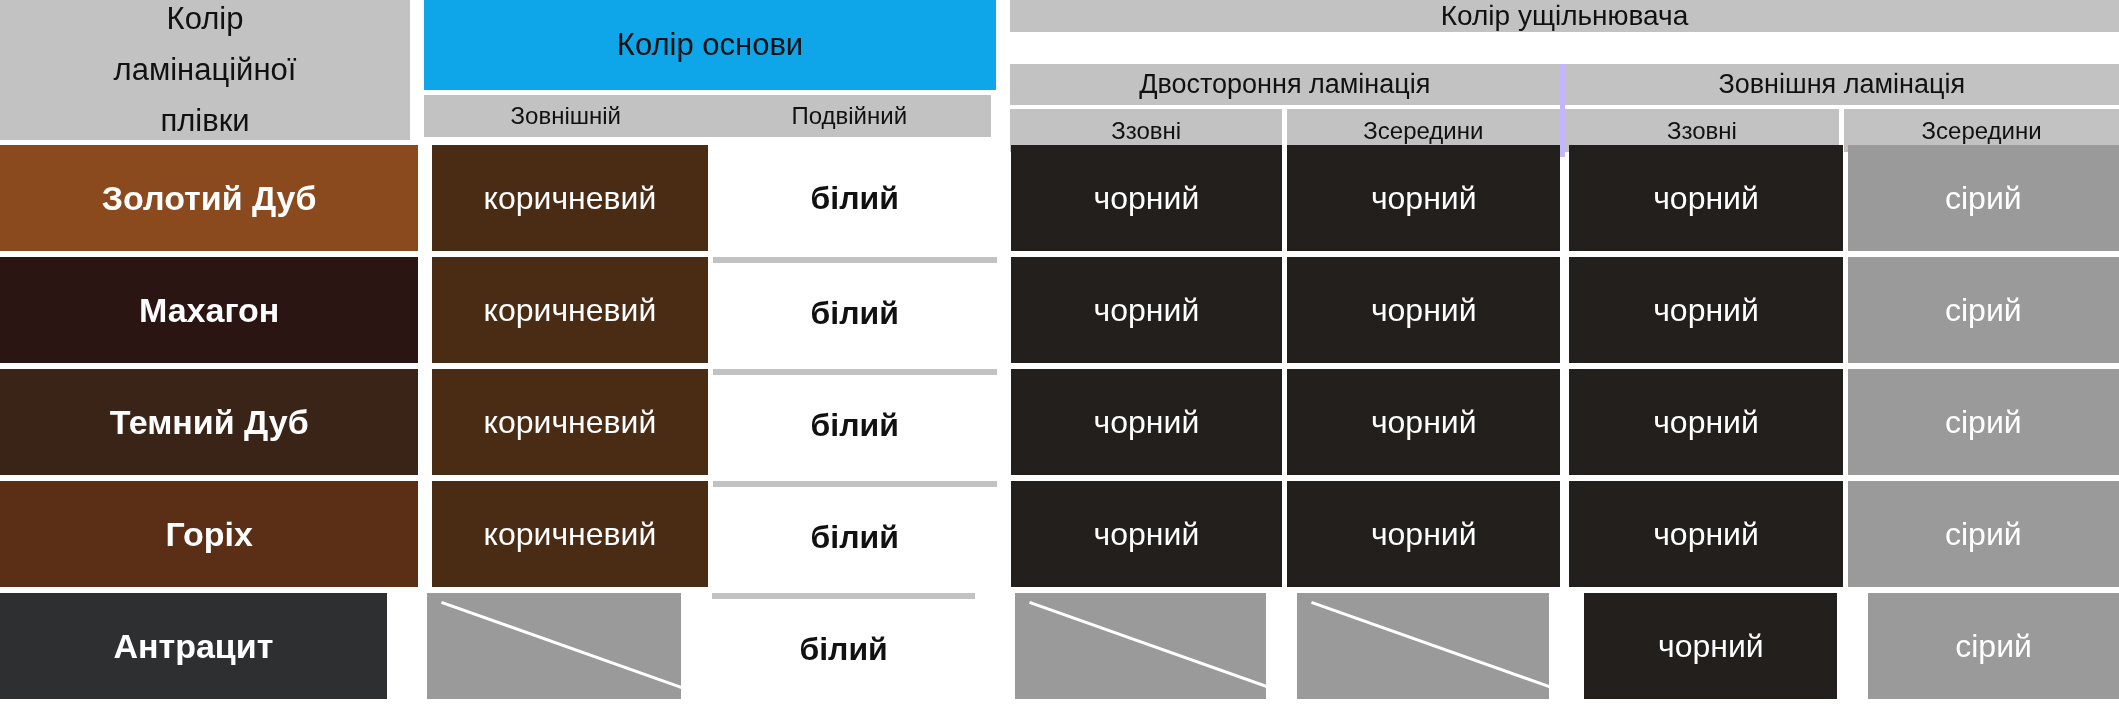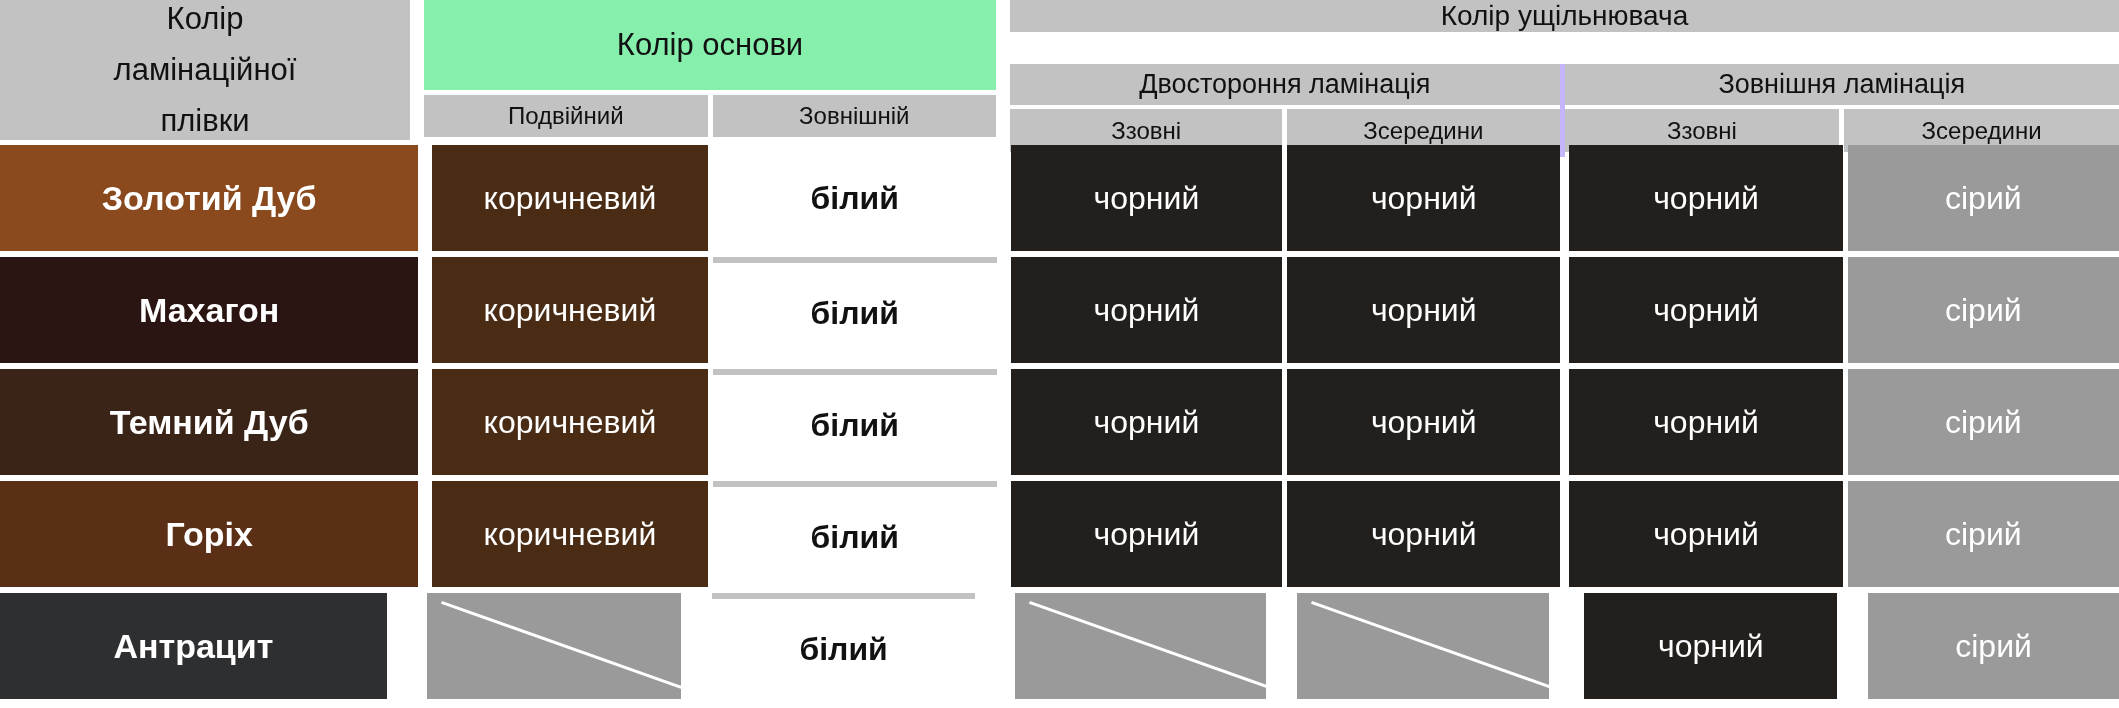--- a/index.html
+++ b/index.html
@@ -55,21 +55,21 @@
     border-right: 14px solid #ffffff;
   }
   .hdr-col-seal {
     width: 1109px;
     height: 145px;
     display: flex;
     flex-direction: column;
     gap: 28px;
   }
   .hdr-title {
-    background: #86efac;
+    background: #0ea5e9;
     height: 95px;
     display: flex;
     align-items: center;
     justify-content: center;
     font-size: 31px;
     color: #111;
     box-sizing: border-box;
     border-bottom: 5px solid #ffffff;
   }
   .hdr-title-seal {
@@ -213,22 +213,22 @@
 
     <div class="hdr-cell hdr-film">
       <span>Колір</span>
       <span>ламінаційної</span>
       <span>плівки</span>
     </div>
 
     <div class="hdr-col-base">
       <div class="hdr-title">Колір основи</div>
       <div class="hdr-sub-row">
+        <div class="hdr-sub">Зовнішній</div>
         <div class="hdr-sub sep">Подвійний</div>
-        <div class="hdr-sub">Зовнішній</div>
       </div>
     </div>
 
     <div class="hdr-col-seal">
       <div class="hdr-title-seal">Колір ущільнювача</div>
       <div class="seal-group" style="height:93px;">
         <div class="seal-group-half left">
           <div class="seal-half-title">Двостороння ламінація</div>
           <div class="seal-half-subs">
             <div class="sep">Ззовні</div>

